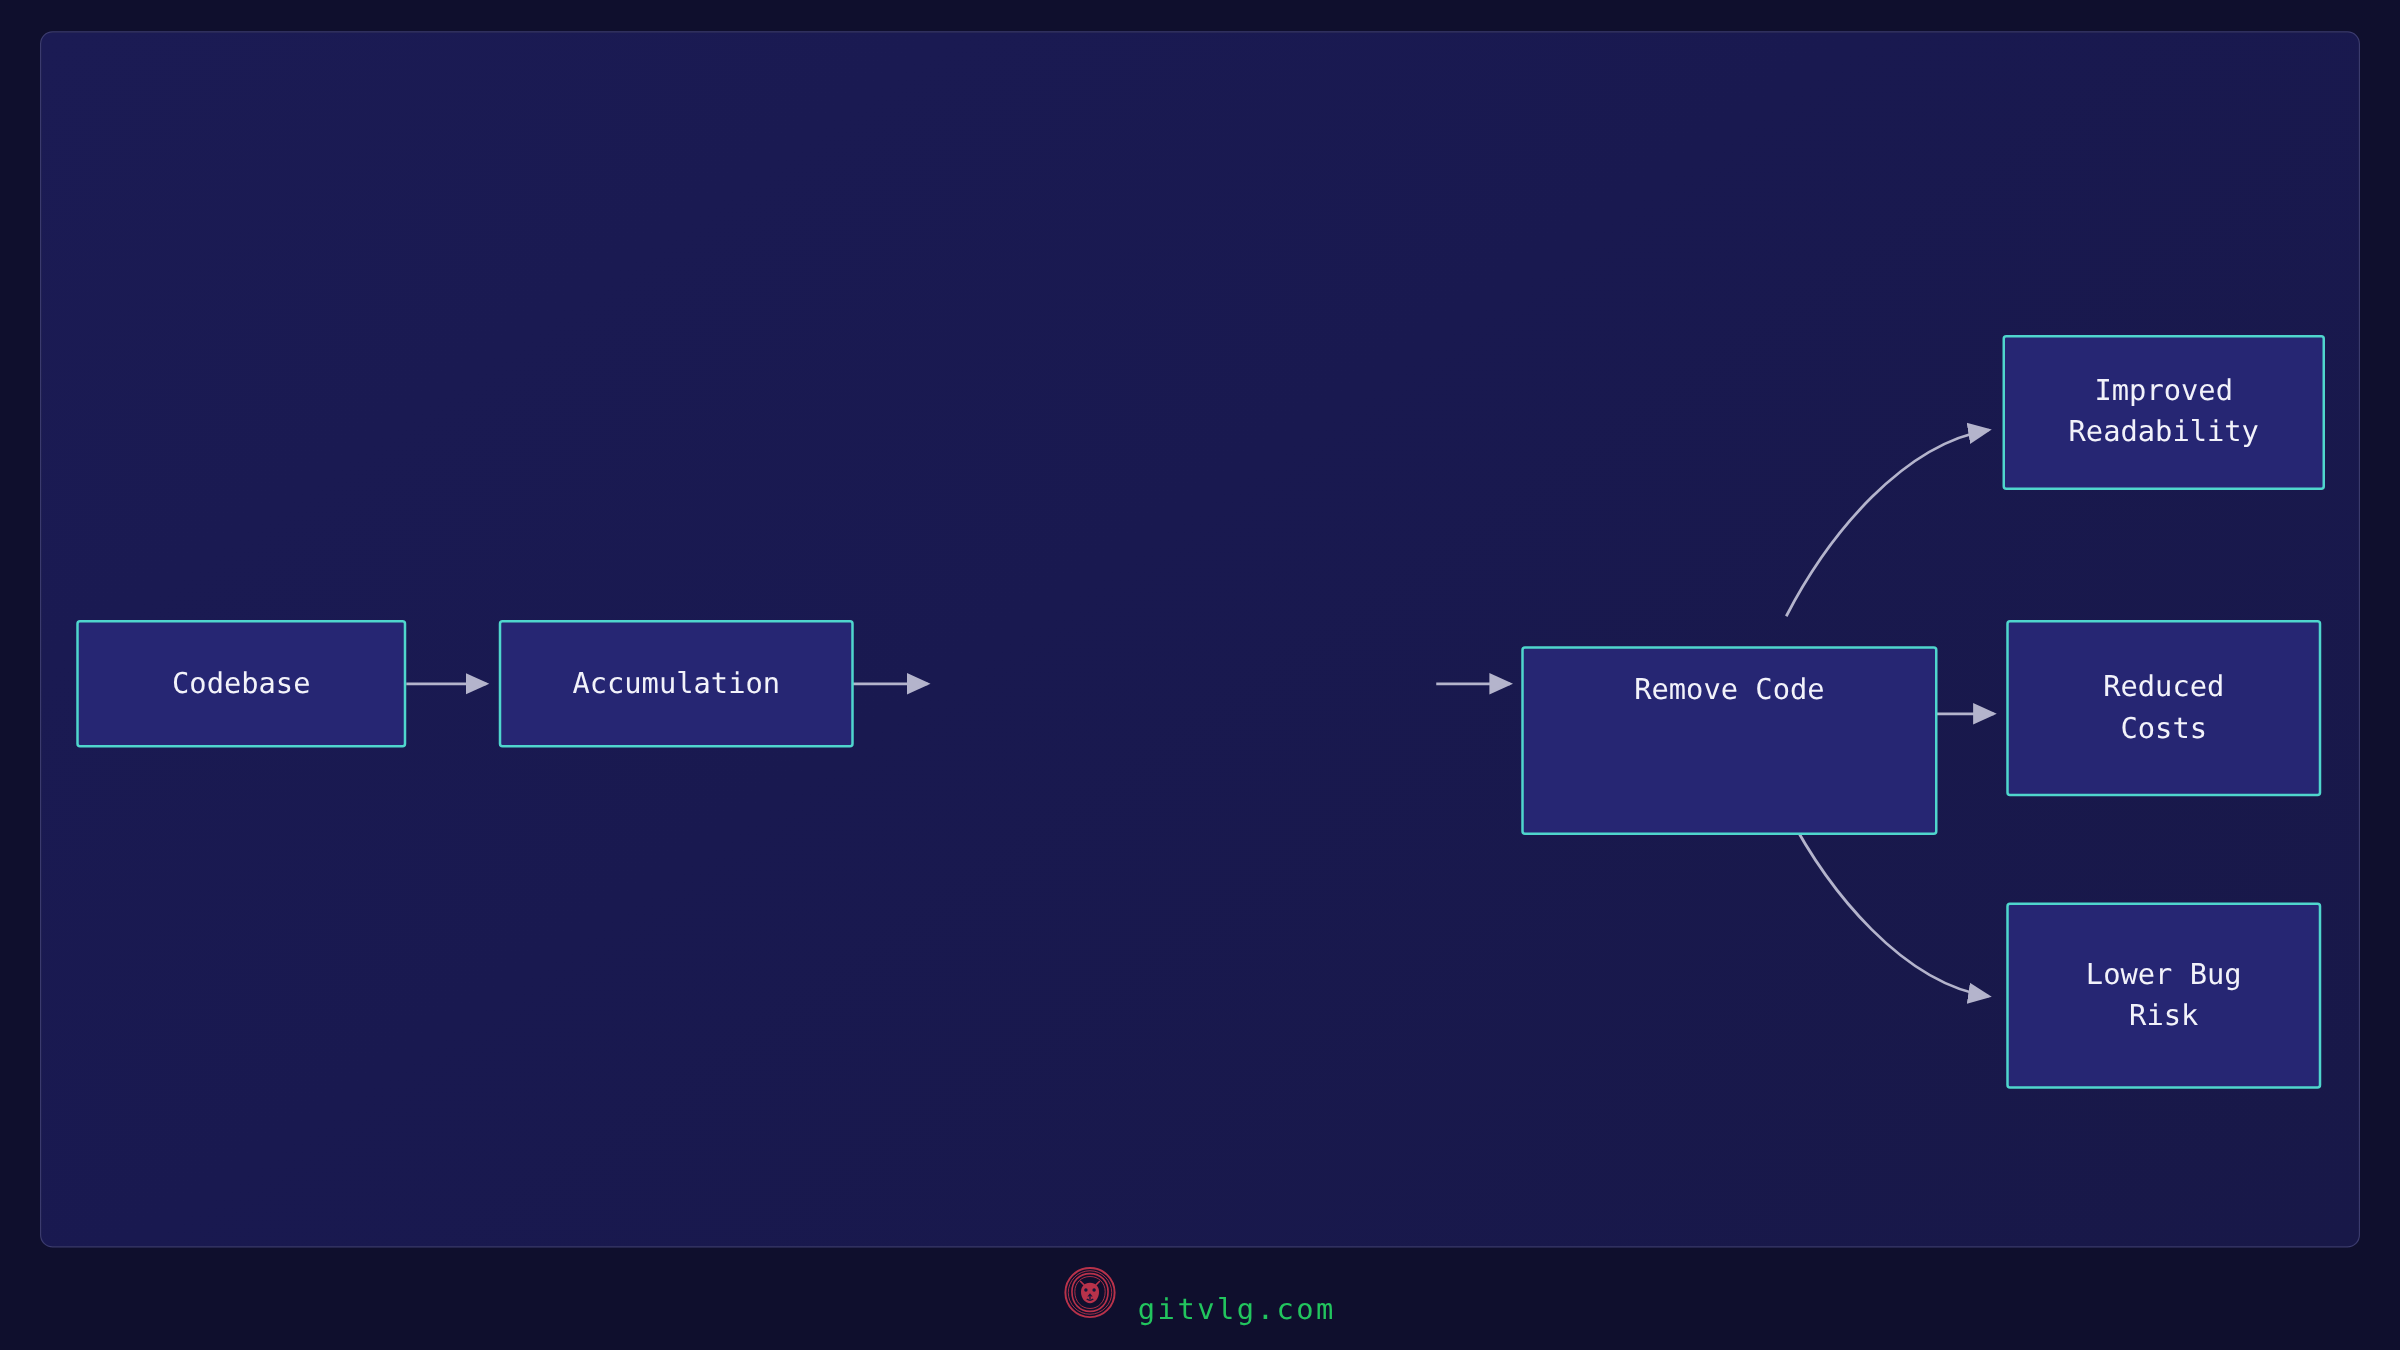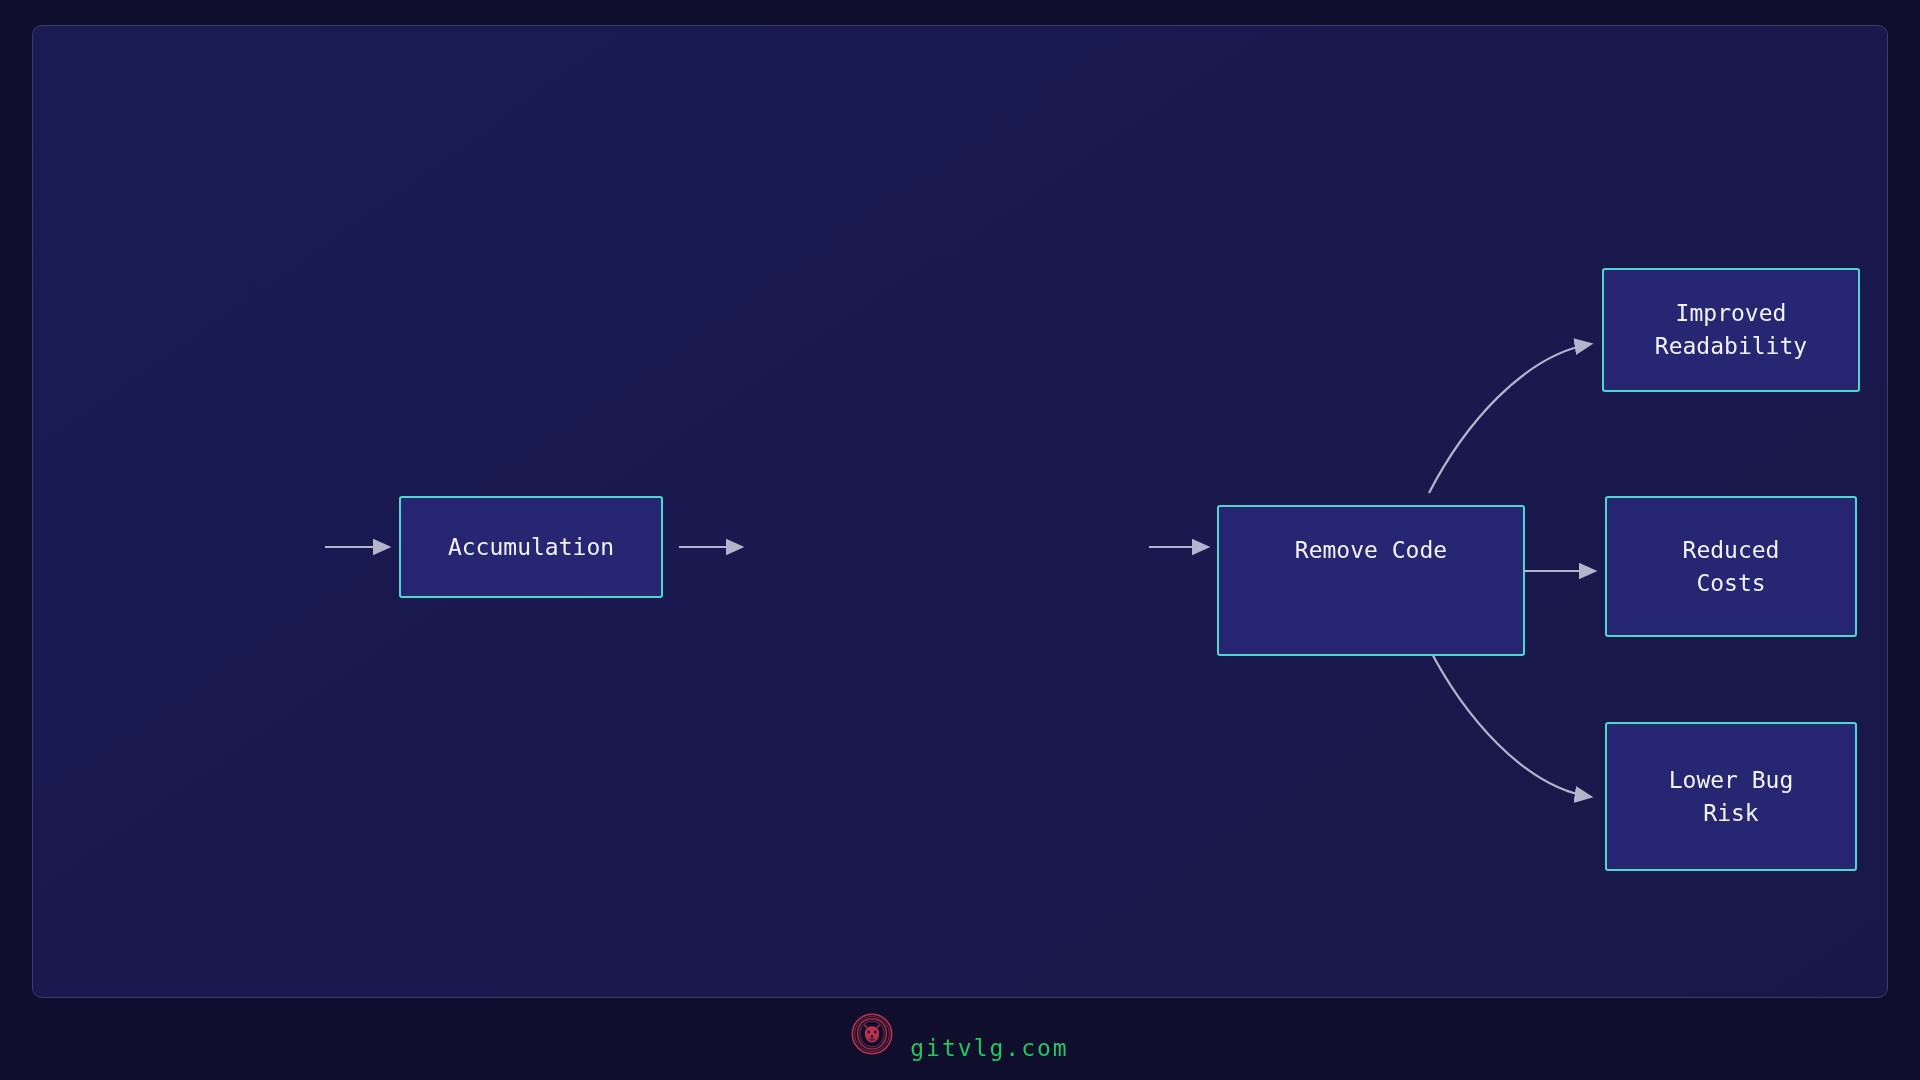--- a/index.html
+++ b/index.html
@@ -81,23 +81,23 @@
     text-align: center;
     color: #f2f2fa;
     font-size: 23px;
     line-height: 1.42;
     white-space: pre-line;
     z-index: 2;
   }
 
   
   #node-codebase     { left: 28px;   top: 399px; width: 264px; height: 102px; }
-  #node-accumulation { left: 366px;  top: 399px; width: 264px; height: 102px; }
-  #node-remove       { left: 1184px; top: 408px; width: 308px; height: 151px;
-                       align-items: flex-start; padding-top: 27px; }
+  #node-accumulation { left: 366px;  top: 399px; width: 284px; height: 102px; }
+  #node-remove       { left: 1184px; top: 420px; width: 333px; height: 151px;
+                       align-items: flex-start; padding-top: 17px; }
   #node-improved     { left: 1569px; top: 171px; width: 258px; height: 124px; }
   #node-reduced      { left: 1572px; top: 399px; width: 252px; height: 141px; }
   #node-lowerbug     { left: 1572px; top: 625px; width: 252px; height: 149px; }
 
   
   #node-decision {
     position: absolute;
     left: 718px;
     top: 279px;
     width: 396px;
@@ -162,20 +162,21 @@
 
       <line x1="1116" y1="450" x2="1175" y2="450" stroke="#b4b4cc" stroke-width="2.2" marker-end="url(#arrowhead)"></line>
 
       <path d="M 1396 396 C 1430 330, 1490 258, 1558 247" fill="none" stroke="#b4b4cc" stroke-width="2.2" marker-end="url(#arrowhead)"></path>
 
       <line x1="1492" y1="474" x2="1562" y2="474" stroke="#b4b4cc" stroke-width="2.2" marker-end="url(#arrowhead)"></line>
 
       <path d="M 1396 551 C 1430 617, 1490 690, 1558 700" fill="none" stroke="#b4b4cc" stroke-width="2.2" marker-end="url(#arrowhead)"></path>
     </svg>
 
+    <div class="node" id="node-codebase">Codebase</div>
 
     <div class="node" id="node-accumulation">Accumulation</div>
 
 
     <div class="node" id="node-remove">Remove Code</div>
 
     <div class="node" id="node-improved">Improved
 Readability</div>
 
     <div class="node" id="node-reduced">Reduced

